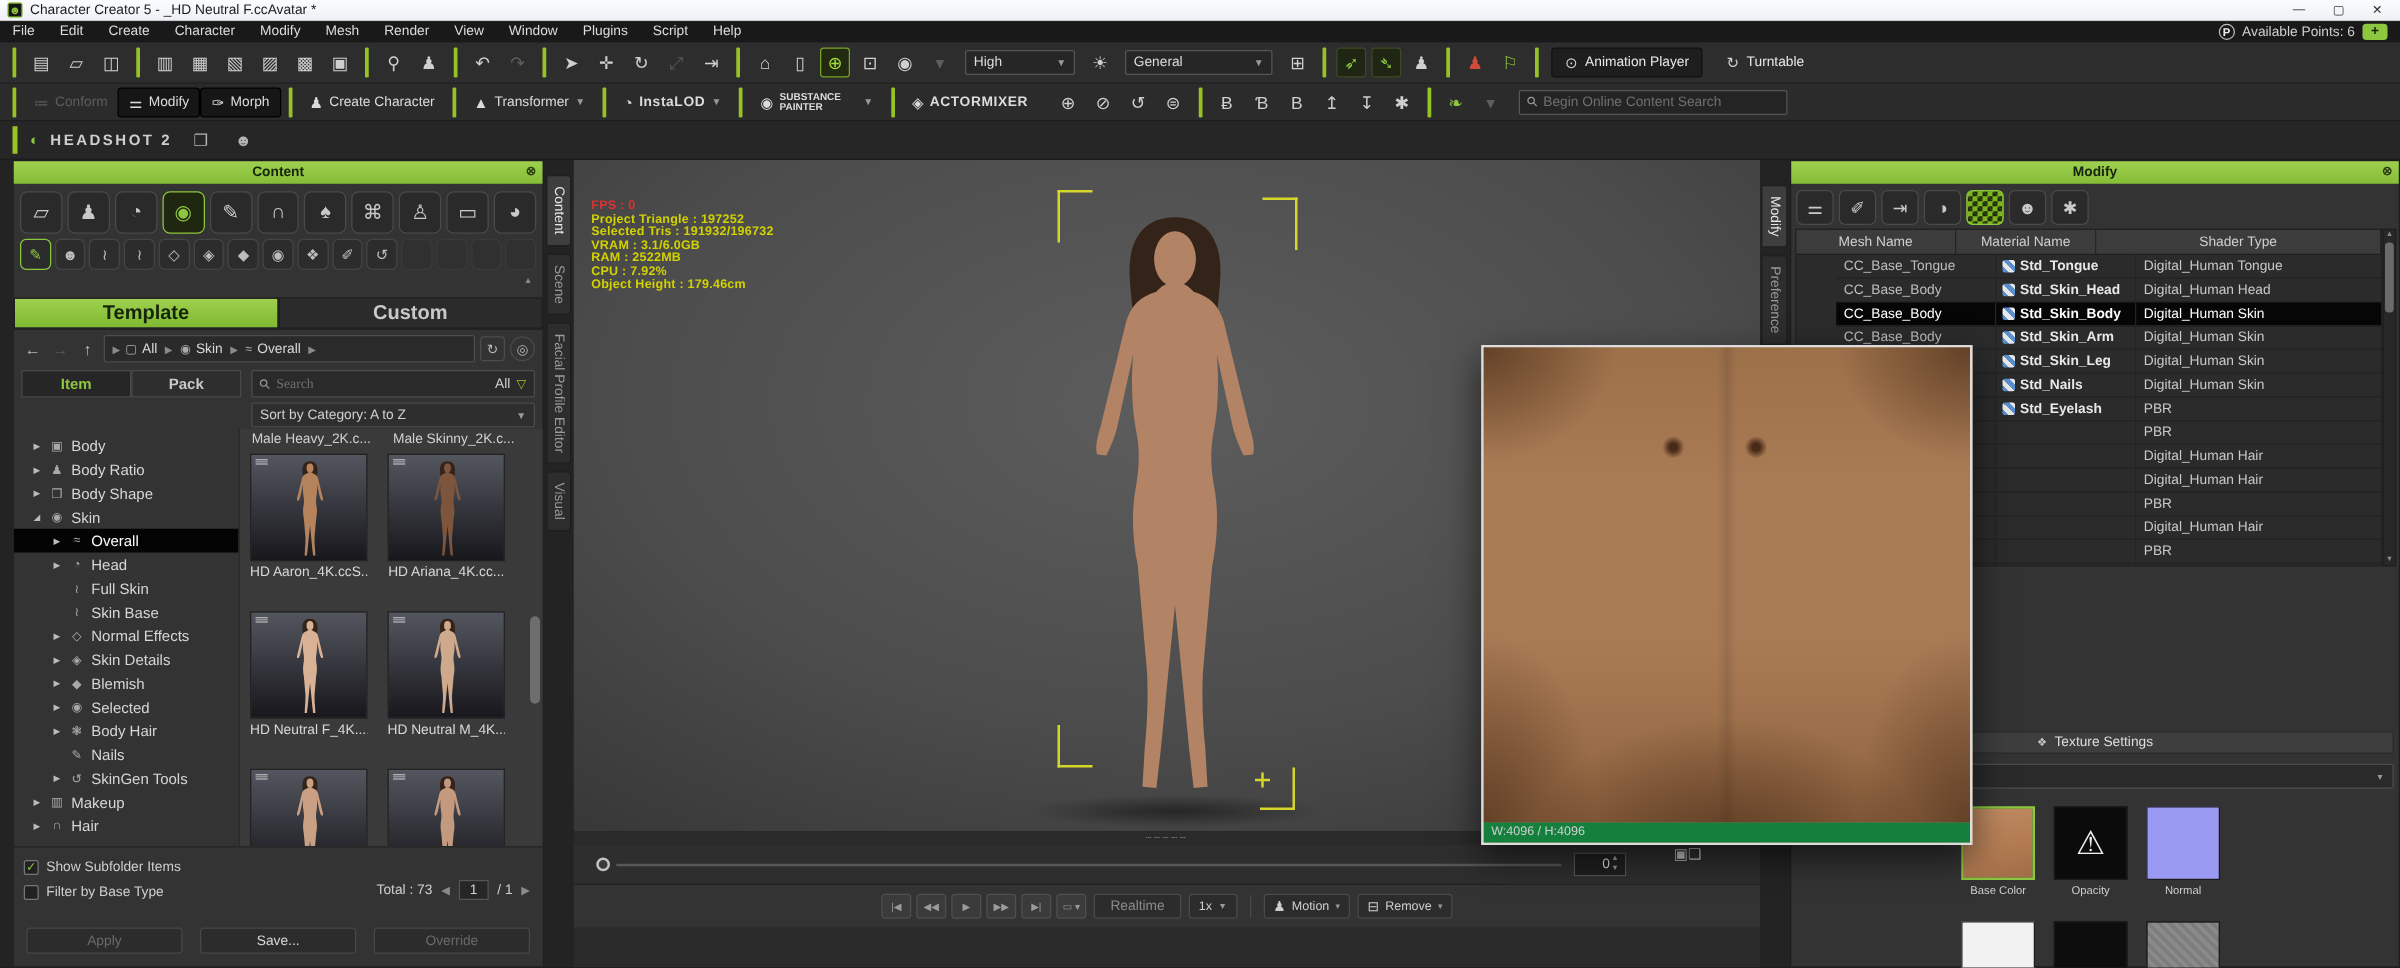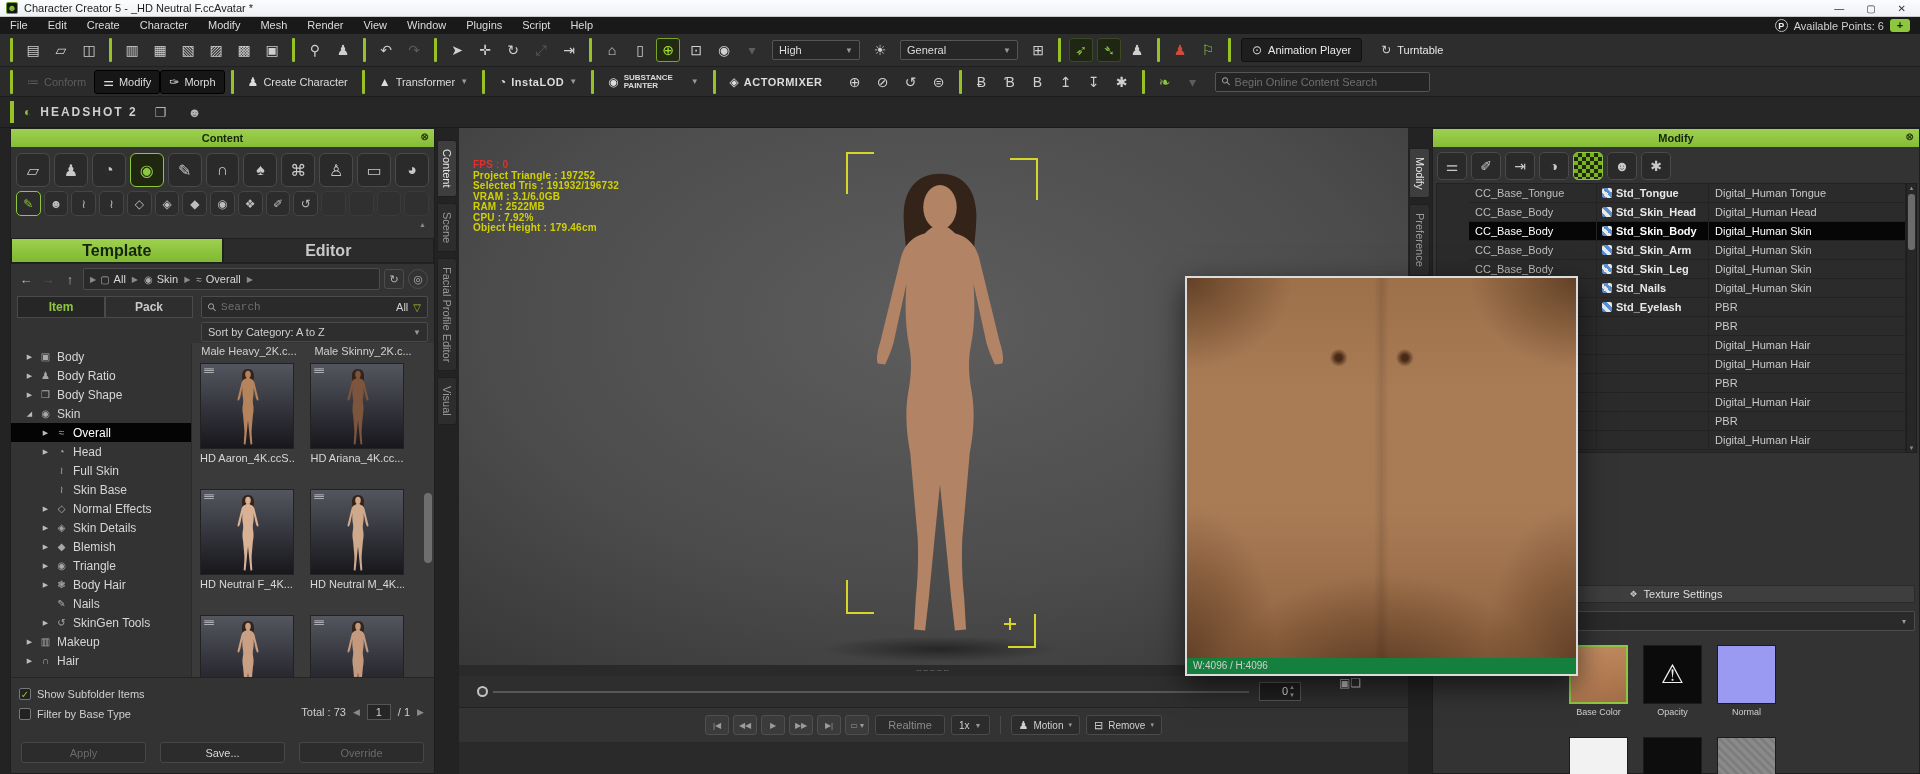--- a/index.html
+++ b/index.html
@@ -91,21 +91,21 @@
   .crumb .cic { color:#aaa; font-size:10px; }
   .crumb .sep { color:#8a8a8a; font-size:8px; padding:0 2px; }
   .nav-btn { width:20px; height:20px; border:1px solid #4c4c4c; border-radius:3px; color:#bbb; font-size:11px; display:flex; align-items:center; justify-content:center; }
 
   .subrow { display:flex; align-items:flex-start; padding:2px 6px 0 6px; gap:8px; }
   .ip-tabs { display:flex; width:176px; }
   .ip-tab { flex:1; height:22px; background:#2e2e2e; border:1px solid #4a4a4a; display:flex; align-items:center; justify-content:center; font-size:12px; font-weight:bold; color:#c9c9c9; }
   .ip-tab.active { color:#8dc63f; background:#262626; }
   .right-tools { flex:1; }
   .srchrow { height:22px; background:#2a2a2a; border:1px solid #4c4c4c; border-radius:2px; display:flex; align-items:center; padding:0 6px; gap:5px; }
-  .srchrow input { flex:1; background:transparent; border:none; outline:none; color:#bbb; font-size:11px; font-family:Liberation Mono, monospace; }
+  .srchrow input { flex:1; background:transparent; border:none; outline:none; color:#bbb; font-size:11px; font-family:Liberation Serif, serif; }
   .srchrow input::placeholder { color:#6f6f6f; }
   .srchrow .all { color:#cfcfcf; font-size:11px; }
   .srchrow .funnel { color:#9dc32b; font-size:10px; }
   .sortrow { margin-top:4px; height:20px; background:#2e2e2e; border:1px solid #4a4a4a; border-radius:2px; display:flex; align-items:center; padding:0 6px; font-size:11px; color:#cfcfcf; }
   .sortrow .caret { margin-left:auto; color:#999; font-size:8px; }
 
   .browse { position:absolute; left:0; top:214px; bottom:96px; width:100%; display:flex; }
   .tree { width:180px; overflow:hidden; padding-top:4px; }
   .tnode { height:19px; display:flex; align-items:center; gap:5px; color:#d6d6d6; font-size:12px; white-space:nowrap; }
   .tnode .arr { width:9px; font-size:7px; color:#bbb; text-align:center; flex:none; }
@@ -444,21 +444,21 @@
         <span class="cat2 empty"></span>
         <span class="cat2 empty"></span>
         <span class="cat2 empty"></span>
       </div>
     <div class="collapse-strip">
         <span>▲</span>
       </div>
 
     <div class="tc-tabs">
       <span class="tc-tab active">Template</span>
-      <span class="tc-tab">Editor</span>
+      <span class="tc-tab">Custom</span>
     </div>
 
     <div class="navrow">
       <span class="nav-a">←</span>
       <span class="nav-a dim">→</span>
       <span class="nav-a">↑</span>
       <span class="crumbbox">
         <span class="crumb sep" style="font-size:8px;color:#8a8a8a;">▶</span>
         <span class="crumb">
 
@@ -571,21 +571,21 @@
           
             <div class="tnode lvl2">
               <span class="arr">▶</span>
               <span class="tic">◆</span>
               <span>Blemish</span>
             </div>
           
             <div class="tnode lvl2">
               <span class="arr">▶</span>
               <span class="tic">◉</span>
-              <span>Triangle</span>
+              <span>Selected</span>
             </div>
           
             <div class="tnode lvl2">
               <span class="arr">▶</span>
               <span class="tic">❃</span>
               <span>Body Hair</span>
             </div>
           
             <div class="tnode lvl2">
               <span class="arr"></span>
@@ -806,20 +806,25 @@
 
     <span class="mtool">⚌</span>
         <span class="mtool">✐</span>
         <span class="mtool">⇥</span>
         <span class="mtool">◑</span>
         <span class="mtool checker"></span>
         <span class="mtool">☻</span>
         <span class="mtool">✱</span>
       </div>
     <div class="mtable">
+      <div class="thead">
+        <span style="width:128px;">Mesh Name</span>
+        <span style="width:112px;">Material Name</span>
+        <span style="flex:1;">Shader Type</span>
+      </div>
       <span>
         
       
           <div class="trow">
             <span class="c-mesh">CC_Base_Tongue</span>
             <span class="c-mat">
               <span class="mi"></span>
               <span>Std_Tongue</span>
             </span>
             <span class="c-shader">Digital_Human Tongue</span>

